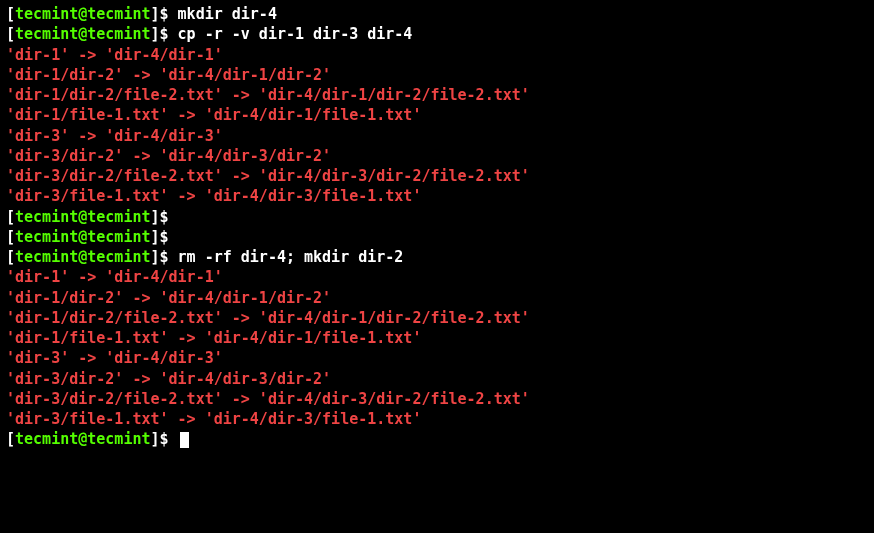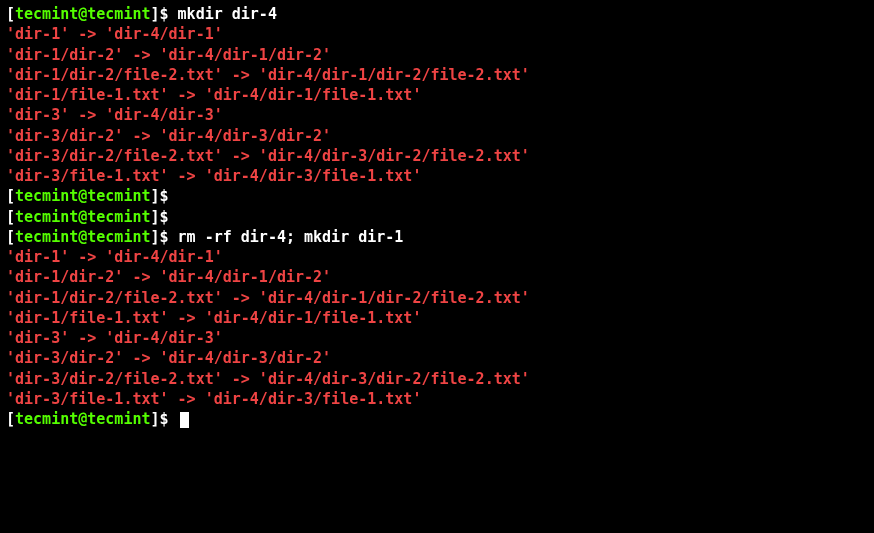--- a/index.html
+++ b/index.html
@@ -45,31 +45,32 @@
       background: #ffffff;
       vertical-align: text-bottom;
       margin-left: 2px;
     }
   </style>
 </head>
 <body>
 
 <div id="terminal">
     <div class="line"><span class="bracket">[</span><span class="user-host">tecmint@tecmint</span><span class="bracket">]</span><span class="dollar">$</span><span class="command"> mkdir dir-4</span></div>
+    <div class="line"><span class="bracket">[</span><span class="user-host">tecmint@tecmint</span><span class="bracket">]</span><span class="dollar">$</span><span class="command"> cp -r -v dir-1 dir-3 dir-4</span></div>
     <div class="line"><span class="output">'dir-1' -&gt; 'dir-4/dir-1'</span></div>
     <div class="line"><span class="output">'dir-1/dir-2' -&gt; 'dir-4/dir-1/dir-2'</span></div>
     <div class="line"><span class="output">'dir-1/dir-2/file-2.txt' -&gt; 'dir-4/dir-1/dir-2/file-2.txt'</span></div>
     <div class="line"><span class="output">'dir-1/file-1.txt' -&gt; 'dir-4/dir-1/file-1.txt'</span></div>
     <div class="line"><span class="output">'dir-3' -&gt; 'dir-4/dir-3'</span></div>
     <div class="line"><span class="output">'dir-3/dir-2' -&gt; 'dir-4/dir-3/dir-2'</span></div>
     <div class="line"><span class="output">'dir-3/dir-2/file-2.txt' -&gt; 'dir-4/dir-3/dir-2/file-2.txt'</span></div>
     <div class="line"><span class="output">'dir-3/file-1.txt' -&gt; 'dir-4/dir-3/file-1.txt'</span></div>
     <div class="line"><span class="bracket">[</span><span class="user-host">tecmint@tecmint</span><span class="bracket">]</span><span class="dollar">$</span><span class="command"> </span></div>
     <div class="line"><span class="bracket">[</span><span class="user-host">tecmint@tecmint</span><span class="bracket">]</span><span class="dollar">$</span><span class="command"> </span></div>
-    <div class="line"><span class="bracket">[</span><span class="user-host">tecmint@tecmint</span><span class="bracket">]</span><span class="dollar">$</span><span class="command"> rm -rf dir-4; mkdir dir-1</span></div>
+    <div class="line"><span class="bracket">[</span><span class="user-host">tecmint@tecmint</span><span class="bracket">]</span><span class="dollar">$</span><span class="command"> rm -rf dir-4; mkdir dir-2</span></div>
     <div class="line"><span class="output">'dir-1' -&gt; 'dir-4/dir-1'</span></div>
     <div class="line"><span class="output">'dir-1/dir-2' -&gt; 'dir-4/dir-1/dir-2'</span></div>
     <div class="line"><span class="output">'dir-1/dir-2/file-2.txt' -&gt; 'dir-4/dir-1/dir-2/file-2.txt'</span></div>
     <div class="line"><span class="output">'dir-1/file-1.txt' -&gt; 'dir-4/dir-1/file-1.txt'</span></div>
     <div class="line"><span class="output">'dir-3' -&gt; 'dir-4/dir-3'</span></div>
     <div class="line"><span class="output">'dir-3/dir-2' -&gt; 'dir-4/dir-3/dir-2'</span></div>
     <div class="line"><span class="output">'dir-3/dir-2/file-2.txt' -&gt; 'dir-4/dir-3/dir-2/file-2.txt'</span></div>
     <div class="line"><span class="output">'dir-3/file-1.txt' -&gt; 'dir-4/dir-3/file-1.txt'</span></div>
     <div class="line"><span class="bracket">[</span><span class="user-host">tecmint@tecmint</span><span class="bracket">]</span><span class="dollar">$</span><span class="command"> </span><span class="cursor"></span></div>
   </div>

